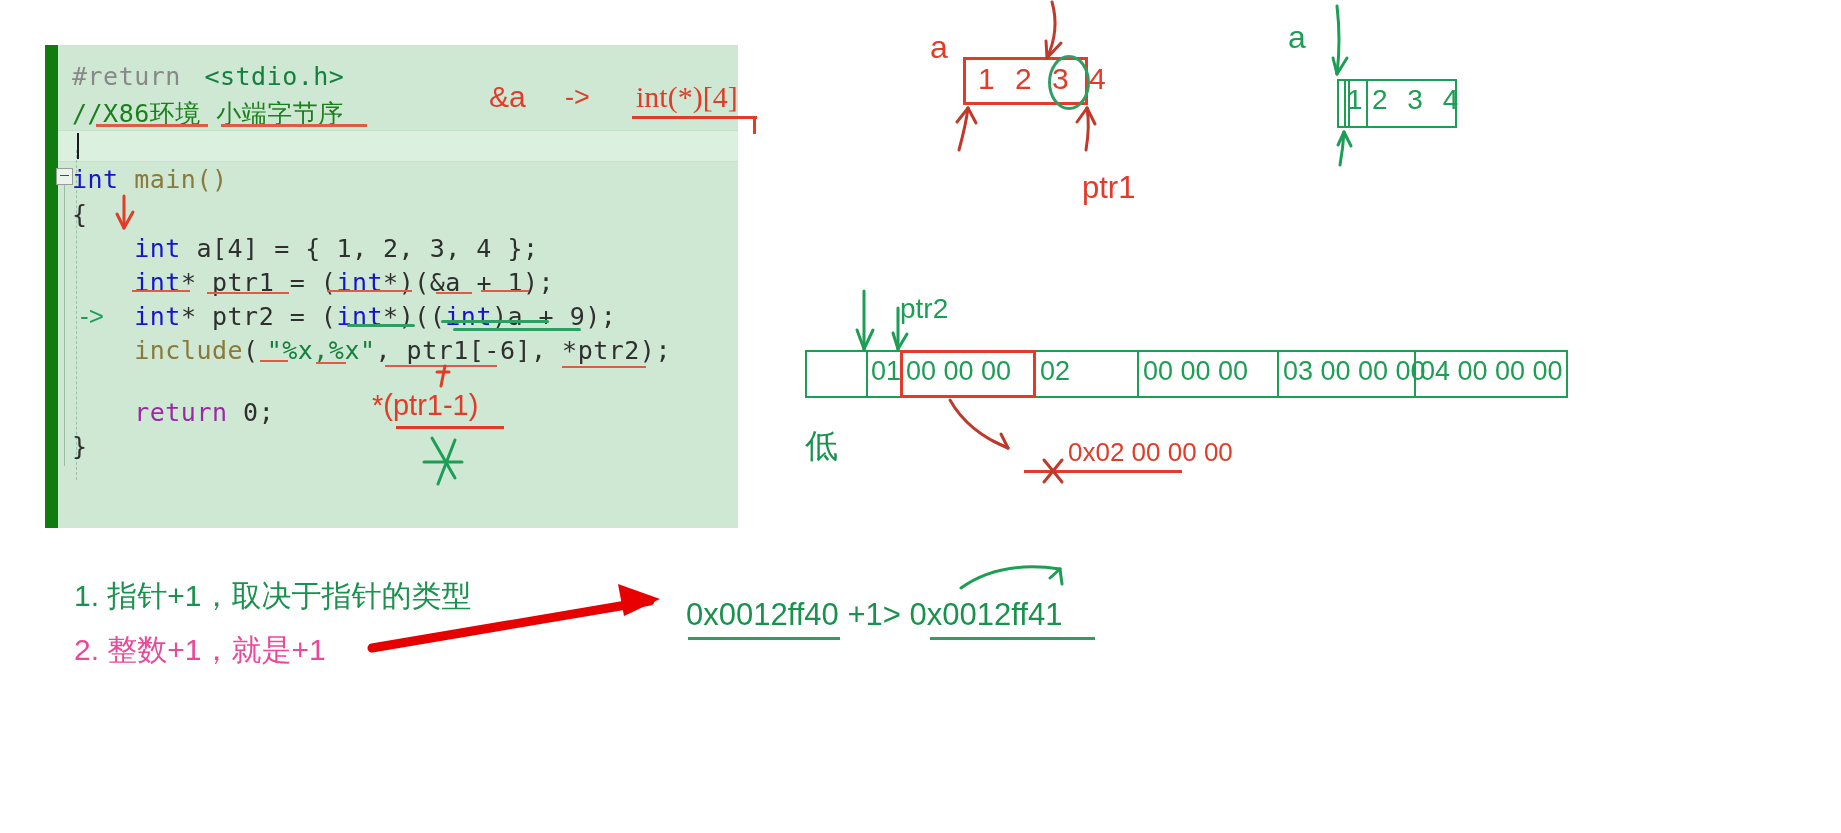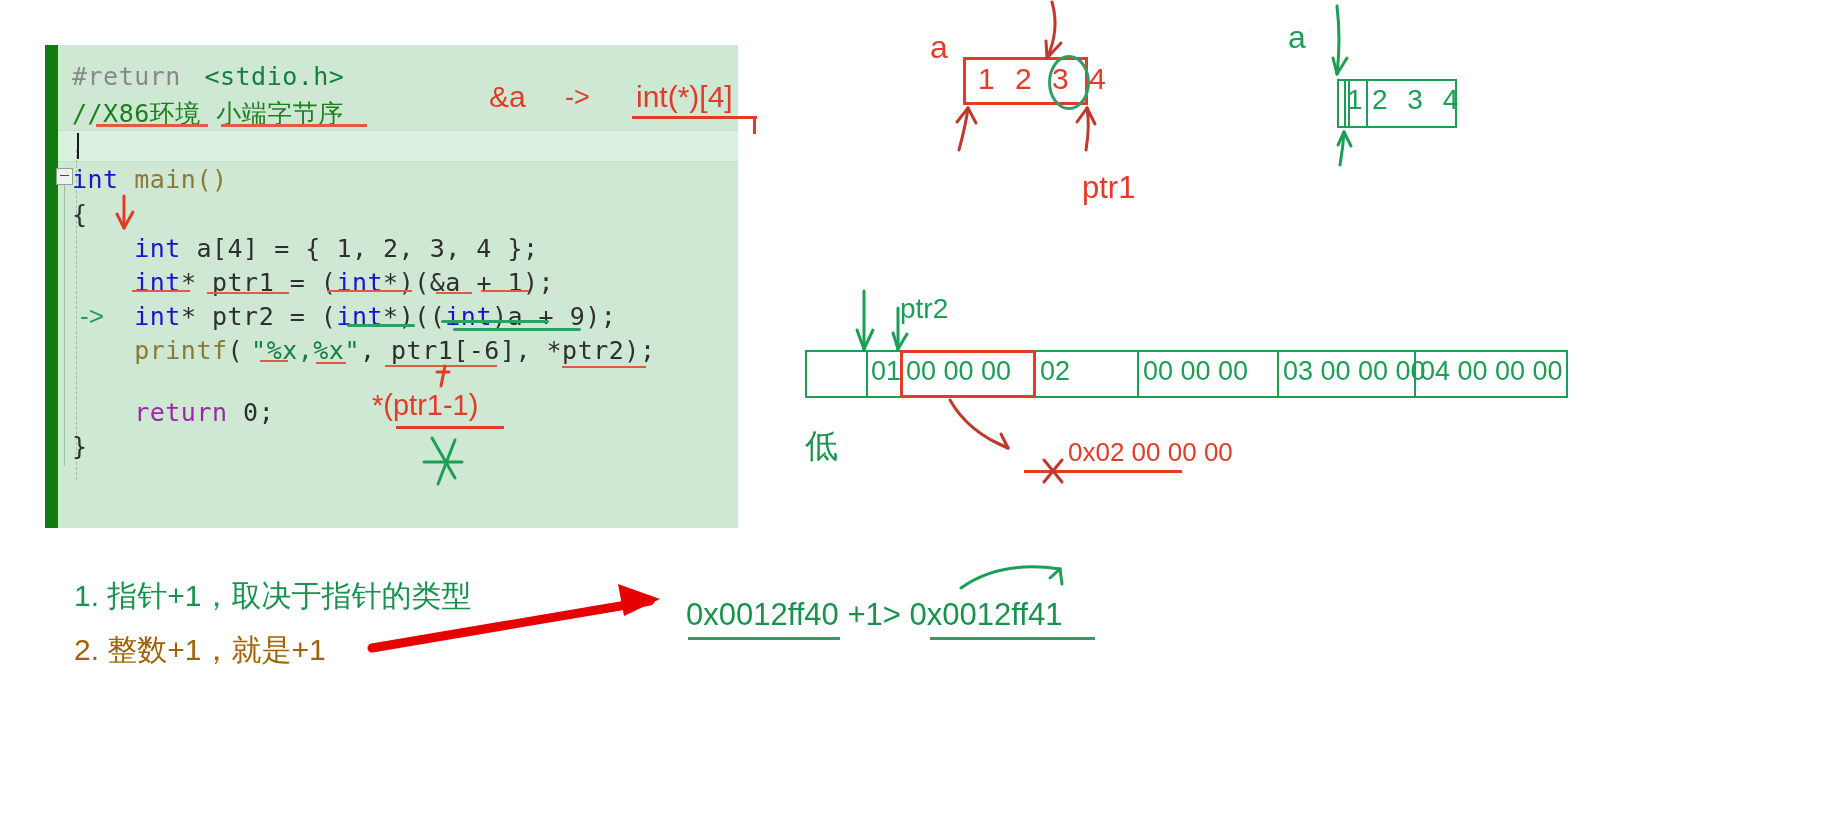--- a/index.html
+++ b/index.html
@@ -39,21 +39,21 @@
      background:#4a4a4a;}
 
   
   .hand{position:absolute;white-space:pre;}
   .hand-red{color:#e23b28;}
   .hand-green{color:#1d9e55;}
 
   
   #ann-amp-a{left:489px;top:80px;font-size:30px;}
   #ann-arrow-txt{left:565px;top:82px;font-size:27px;}
-  #ann-inttype{left:636px;top:80px;font-size:30px;}
+  #ann-inttype{left:636px;top:80px;font-size:30px;font-family:Liberation Serif, serif;}
   #ann-inttype-ul{left:632px;top:116px;width:125px;height:3px;background:#e23b28;}
   #ann-inttype-tick{left:753px;top:116px;width:3px;height:18px;background:#e23b28;}
 
   
   #ul-c1{left:96px;top:124px;width:112px;height:3px;background:#e05a44;}
   #ul-c2{left:221px;top:124px;width:146px;height:3px;background:#e05a44;}
 
   
   .ul-red{position:absolute;height:2px;background:#e05a44;}
   .ul-green{position:absolute;height:3px;background:#2f9e63;border-radius:2px;}
@@ -91,21 +91,21 @@
   
   #mem-strip{left:805px;top:350px;width:763px;height:48px;border:2px solid #1d9e55;
      box-sizing:border-box;}
   .mem-div{position:absolute;width:2px;height:48px;background:#1d9e55;top:350px;}
   .mem-txt{position:absolute;top:356px;font-size:27px;color:#1d9e55;white-space:pre;}
   #mem-red-box{left:900px;top:350px;width:136px;height:48px;border:3px solid #e23b28;
      box-sizing:border-box;}
 
   
   #note1{left:74px;top:576px;font-size:30px;color:#19924e;}
-  #note2{left:74px;top:630px;font-size:30px;color:#a16207;}
+  #note2{left:74px;top:630px;font-size:30px;color:#ec4899;}
   #hexline{left:686px;top:597px;font-size:31px;color:#19924e;}
   .hex-ul{position:absolute;height:3px;background:#2f9e63;}
   #hex-ul1{left:688px;top:637px;width:152px;}
   #hex-ul2{left:930px;top:637px;width:165px;}
 
   svg.ov{position:absolute;left:0;top:0;width:1841px;height:833px;
      pointer-events:none;overflow:visible;}
 </style>
 </head>
 <body>
@@ -125,21 +125,21 @@
 <div class="code-line" style="top:165px;"><span class="kw-blue">int</span><span class="tok-plain"> </span><span class="tok-fn">main()</span></div>
 
 <div class="code-line" style="top:200px;"><span class="tok-plain">{</span></div>
 
 <div class="code-line" style="top:234px;"><span class="tok-plain">    </span><span class="kw-blue">int</span><span class="tok-plain"> </span><span class="tok-plain">a[4] = { 1, 2, 3, 4 };</span></div>
 
 <div class="code-line" style="top:268px;"><span class="tok-plain">    </span><span class="kw-blue">int</span><span class="tok-plain">*</span><span class="tok-plain"> </span><span class="tok-plain">ptr1</span><span class="tok-plain"> = (</span><span class="kw-blue">int</span><span class="tok-plain">*)(&amp;a + 1);</span></div>
 
 <div class="code-line" style="top:302px;"><span class="tok-plain">    </span><span class="kw-blue">int</span><span class="tok-plain">*</span><span class="tok-plain"> </span><span class="tok-plain">ptr2</span><span class="tok-plain"> = (</span><span class="kw-blue">int</span><span class="tok-plain">*)((</span><span class="kw-blue">int</span><span class="tok-plain">)a + 9);</span></div>
 
-<div class="code-line" style="top:336px;"><span class="tok-plain">    </span><span class="tok-fn">printf</span><span class="tok-plain">(</span><span class="tok-str">"%x,%x"</span><span class="tok-plain">, ptr1[-6], *ptr2);</span></div>
+<div class="code-line" style="top:336px;"><span class="tok-plain">    </span><span class="tok-fn">include</span><span class="tok-plain">(</span><span class="tok-str">"%x,%x"</span><span class="tok-plain">, ptr1[-6], *ptr2);</span></div>
 
 <div class="code-line" style="top:398px;"><span class="tok-plain">    </span><span class="kw-purple">return</span><span class="tok-plain"> </span><span class="tok-plain">0;</span></div>
 
 <div class="code-line" style="top:432px;"><span class="tok-plain">}</span></div>
 
 <div class="hand hand-green" style="left:80px;top:301px;font-size:26px;">-&gt;</div>
 
 <div class="abs" id="ul-c1"></div>
 <div class="abs" id="ul-c2"></div>
 

